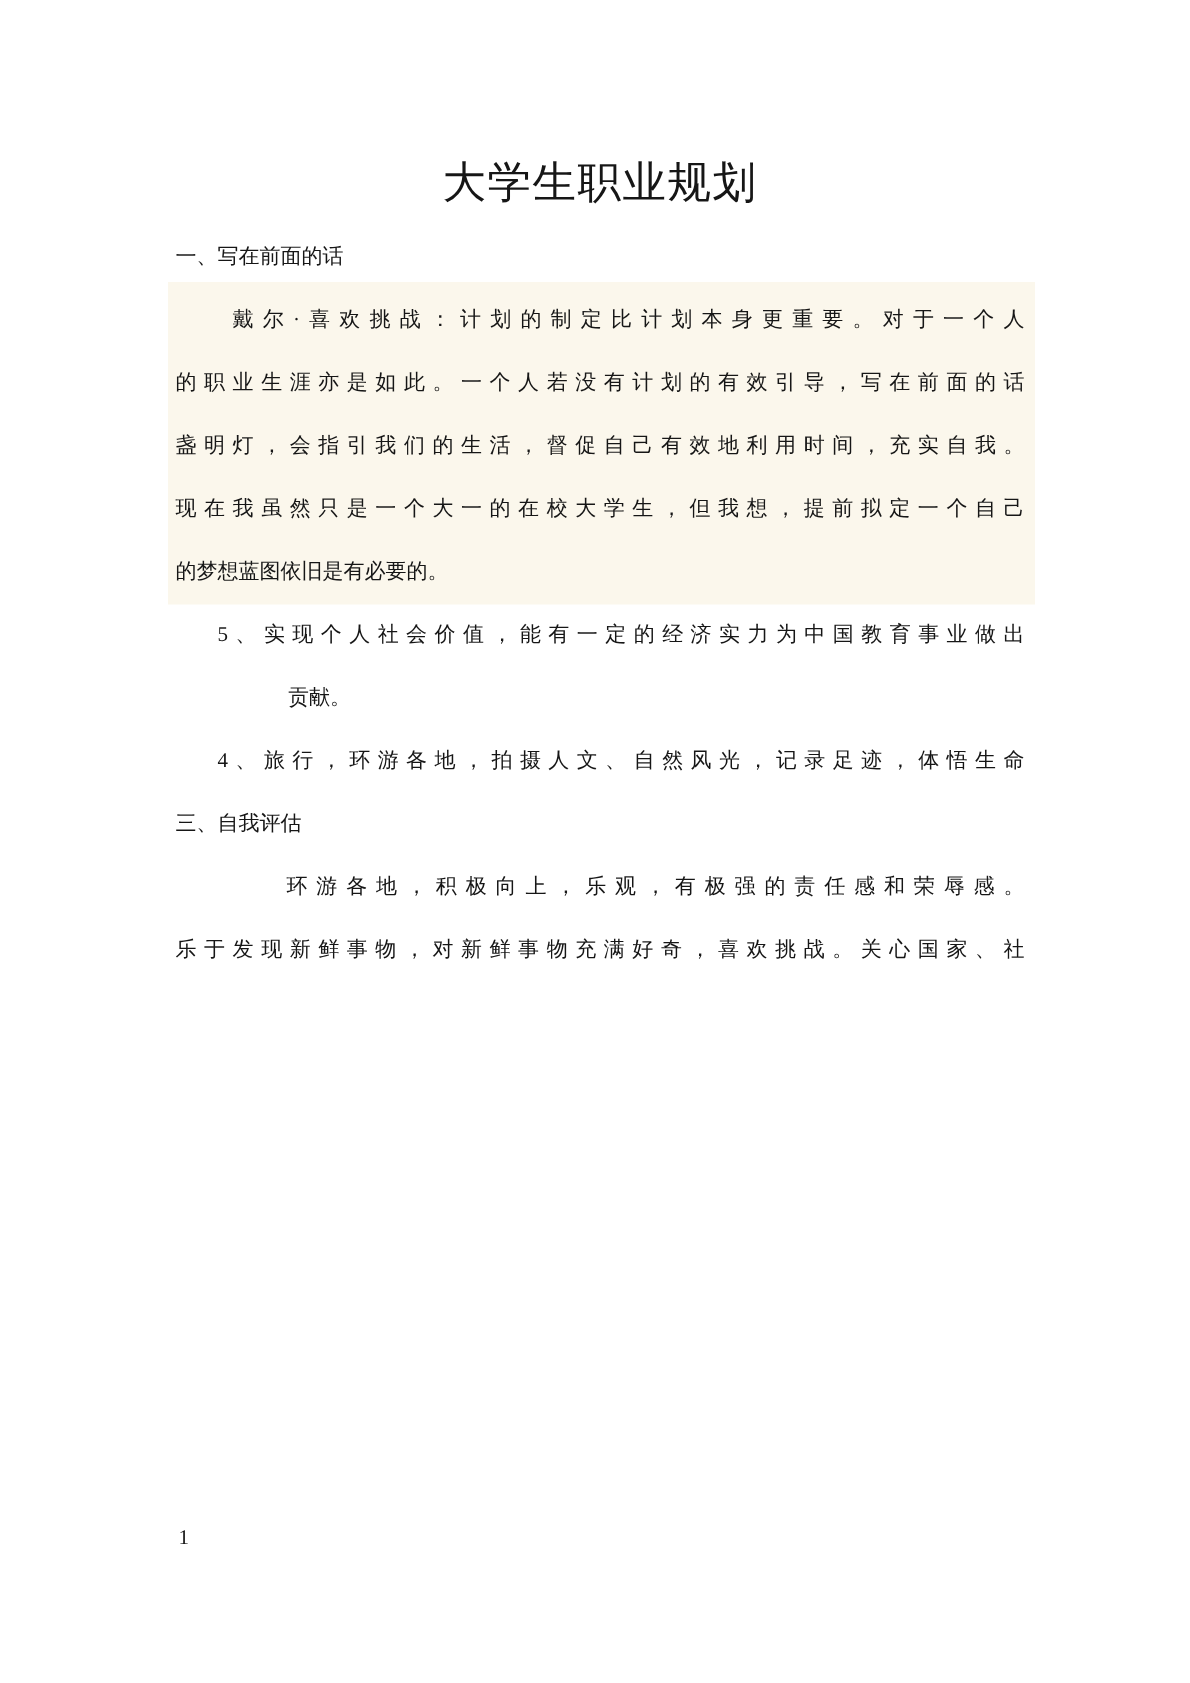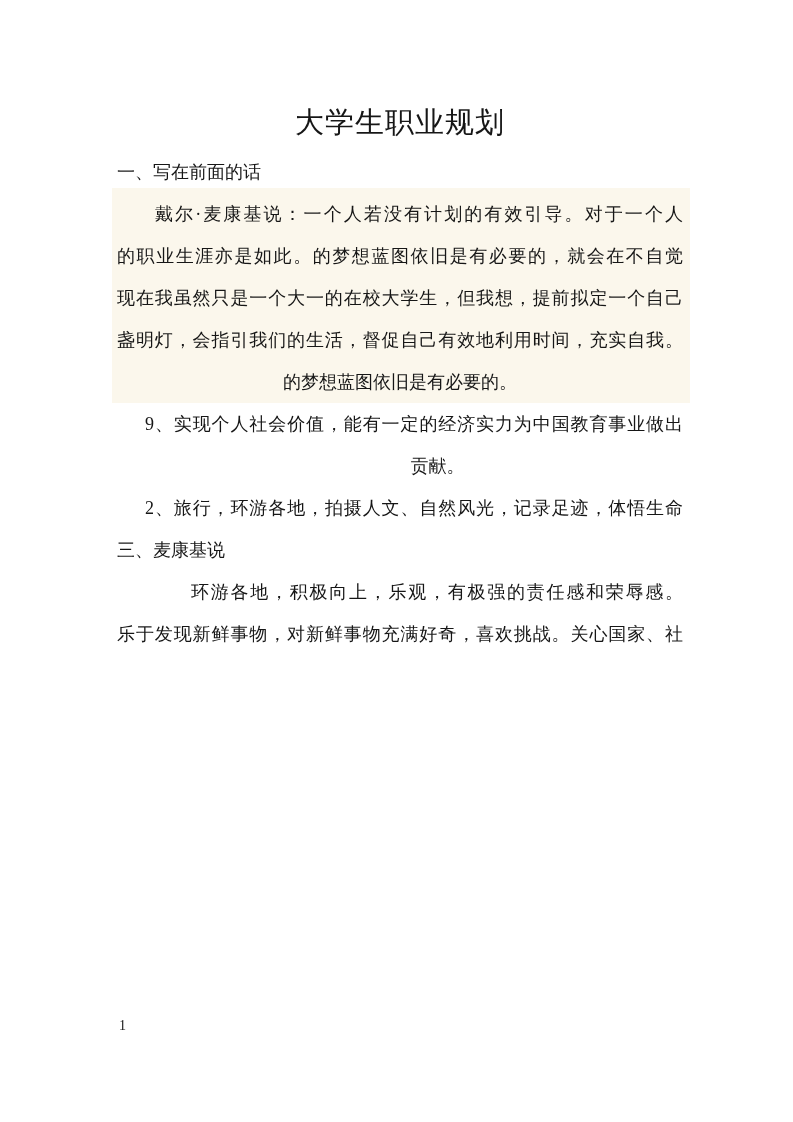--- a/index.html
+++ b/index.html
@@ -17,26 +17,26 @@
   }
   .title {
     margin: 0;
     font-size: 29px;
     font-weight: 400;
     text-align: center;
     line-height: 57px;
     letter-spacing: 1px;
   }
   .heading, .ln {
-    font-size: 18px;
+    font-size: 14px;
     line-height: 42px;
     white-space: nowrap;
   }
   .blk { margin: 0; }
-  .ln { white-space: normal; text-align: center; }
+  .ln { white-space: normal; }
   .ln.j { text-align: justify; text-align-last: justify; }
   .qf { padding-left: 38px; }   
   .bf { padding-left: 74px; }   
   .lf { padding-left: 28px; }   
   .lr { padding-left: 75px; }   
   .quote {
     background: var(--hl);
     margin: -5px -7px 0 -5px;
     padding: 5px 7px 0 5px;
   }
@@ -51,38 +51,38 @@
 </head>
 <body>
 
 <div class="page">
 
   <h1 class="title">大学生职业规划</h1>
 
   <div class="blk heading">一、写在前面的话</div>
 
   <div class="blk quote">
-    <div class="ln j qf">戴尔·麦康基说：一个人若没有计划的有效引导。对于一个人</div>
-    <div class="ln j">的职业生涯亦是如此。的梦想蓝图依旧是有必要的，就会在不自觉</div>
+    <div class="ln j qf">戴尔·喜欢挑战：计划的制定比计划本身更重要。对于一个人</div>
+    <div class="ln j">的职业生涯亦是如此。一个人若没有计划的有效引导，写在前面的话</div>
+    <div class="ln j">盏明灯，会指引我们的生活，督促自己有效地利用时间，充实自我。</div>
     <div class="ln j">现在我虽然只是一个大一的在校大学生，但我想，提前拟定一个自己</div>
-    <div class="ln j">盏明灯，会指引我们的生活，督促自己有效地利用时间，充实自我。</div>
     <div class="ln">的梦想蓝图依旧是有必要的。</div>
   </div>
 
 
   <div class="blk">
-    <div class="ln j lf">9、实现个人社会价值，能有一定的经济实力为中国教育事业做出</div>
+    <div class="ln j lf">5、实现个人社会价值，能有一定的经济实力为中国教育事业做出</div>
     <div class="ln lr">贡献。</div>
   </div>
 
   <div class="blk">
-    <div class="ln j lf">2、旅行，环游各地，拍摄人文、自然风光，记录足迹，体悟生命</div>
+    <div class="ln j lf">4、旅行，环游各地，拍摄人文、自然风光，记录足迹，体悟生命</div>
   </div>
 
-  <div class="blk heading">三、麦康基说</div>
+  <div class="blk heading">三、自我评估</div>
 
   <div class="blk">
     <div class="ln j bf">环游各地，积极向上，乐观，有极强的责任感和荣辱感。</div>
     <div class="ln j">乐于发现新鲜事物，对新鲜事物充满好奇，喜欢挑战。关心国家、社</div>
 
   </div>
 
   <div class="pagenum">1</div>
 
 </div>

